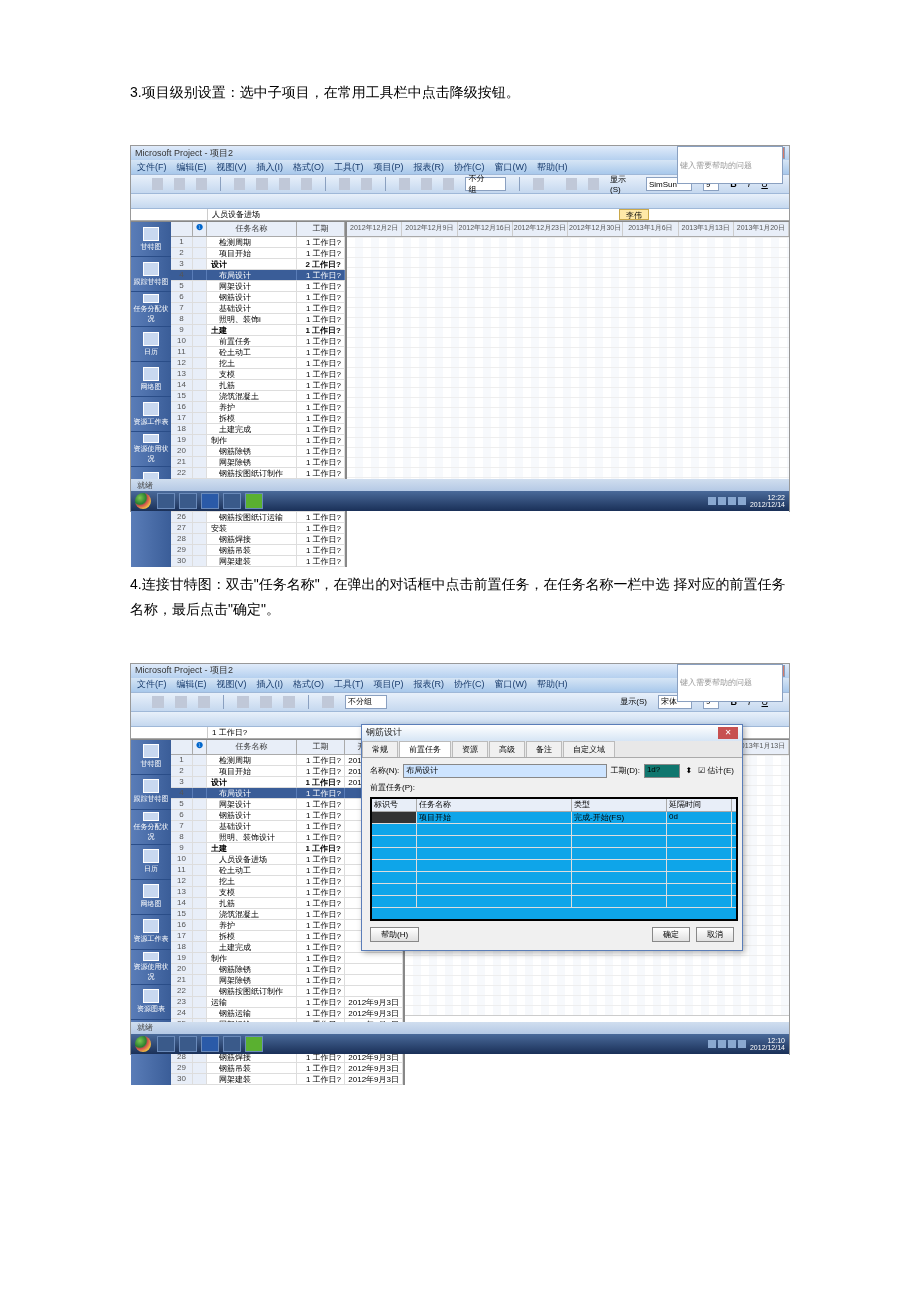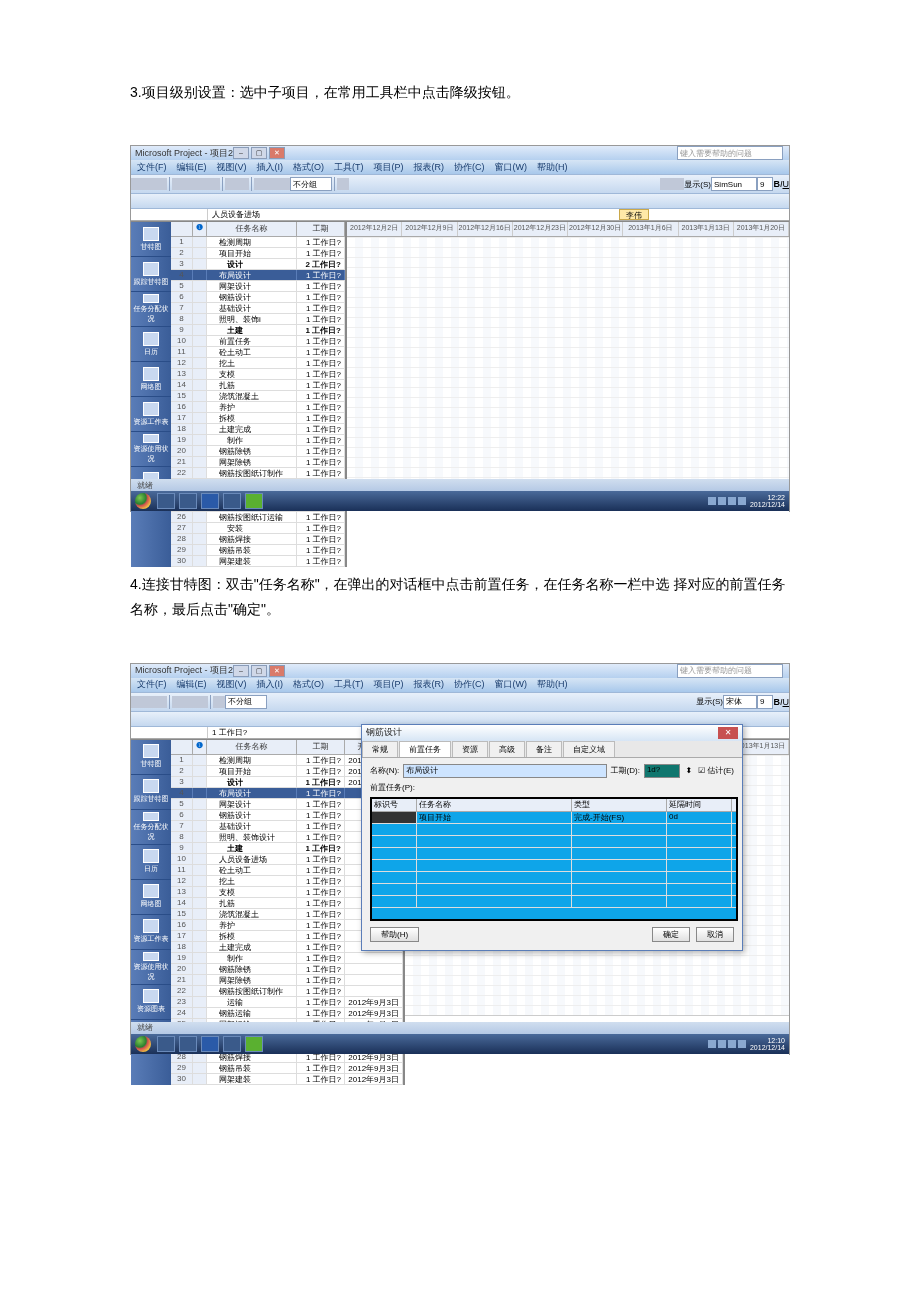--- a/index.html
+++ b/index.html
@@ -5,26 +5,26 @@
 body{margin:0;background:#fff;font-family:sans-serif}
 .page{width:920px;margin:0 auto;padding:80px 130px 40px 130px;box-sizing:border-box;font-size:14px;color:#000}
 .para{margin:0 0 40px 0;line-height:1.8}
 
 
 .shot{position:relative;border:1px solid #999;margin-bottom:60px;font-size:9px;background:#d6e5f5}
 .shot2{height:390px}
 .shot1{height:365px}
 
 
-.titlebar{background:linear-gradient(#e0ebfa,#b5d0ef);height:14px;display:flex;align-items:center;padding:0 4px;font-size:9px;color:#333;}
+.titlebar{background:linear-gradient(#e0ebfa,#b5d0ef);height:14px;display:flex;align-items:center;padding:0 4px;font-size:9px;color:#333;justify-content:space-between}
 .titlebar .winbtns{display:flex;gap:2px}
 .titlebar .btn{width:14px;height:10px;background:#d0d8e8;border:1px solid #8a9cb8;font-size:7px;text-align:center;line-height:9px}
 .titlebar .close{background:#d97a6a;color:#fff}
 .menubar{background:linear-gradient(#d6e5f5,#a8c8eb);height:14px;display:flex;align-items:center;gap:10px;padding:0 6px;font-size:9px;color:#1a3d6e}
-.toolbar{background:linear-gradient(#e8f0fa,#c5d8ef);height:18px;border-top:1px solid #9fb8d8;border-bottom:1px solid #9fb8d8;display:flex;align-items:center;padding:0 0;gap:0}
+.toolbar{background:linear-gradient(#e8f0fa,#c5d8ef);height:18px;border-top:1px solid #9fb8d8;border-bottom:1px solid #9fb8d8;display:flex;align-items:center;padding:0 21px;gap:11px}
 .toolbar2{background:linear-gradient(#e8f0fa,#c5d8ef);height:14px;border-bottom:1px solid #9fb8d8}
 .tb-icon{width:12px;height:12px;background:#c0c8d8;display:inline-block}
 .tb-sep{width:1px;height:14px;background:#8aa0c0;display:inline-block;margin:0 2px}
 .font-sel{background:#fff;border:1px solid #8aa0c0;height:12px;padding:0 14px 0 2px;font-size:8px;display:inline-flex;align-items:center}
 
 
 .main{display:flex;background:#fff;border-top:1px solid #888}
 .sidebar{width:40px;background:linear-gradient(90deg,#5a7db8,#3a5d98);display:flex;flex-direction:column}
 .sb-item{height:30px;border-bottom:1px solid #2a4d88;display:flex;flex-direction:column;align-items:center;justify-content:center;font-size:7px;color:#fff;text-align:center;padding:2px 1px}
 .sb-icon{width:14px;height:12px;background:#c8d8f0;margin-bottom:1px;border:1px solid #fff}
@@ -39,21 +39,21 @@
 .th-dur{width:48px}
 .th-start{width:58px}
 .tr{display:flex;border-bottom:1px solid #ddd;height:10px;font-size:8px;background:#fff}
 .tr.sel{background:#3a5d98;color:#fff}
 .tr.sel .td{border-right-color:#5a7db8}
 .td{border-right:1px solid #ddd;padding:0 2px;box-sizing:border-box;white-space:nowrap;overflow:hidden}
 .td-num{width:22px;background:#e8eef8;text-align:center;color:#555}
 .tr.sel .td-num{background:#3a5d98}
 .td-info{width:14px;background:#e8eef8}
 .tr.sel .td-info{background:#3a5d98}
-.td-name{width:90px;padding-left:20px}
+.td-name{width:90px;padding-left:4px}
 .td-dur{width:48px;text-align:right;padding-right:3px}
 .td-start{width:58px;text-align:right;padding-right:3px}
 .indent1{padding-left:12px}
 .bold{font-weight:bold}
 
 
 .gantt{flex:1;background:#fff;position:relative}
 .gantt-hdr{height:14px;background:#e8eef8;border-bottom:1px solid #aaa;display:flex;font-size:7px;color:#555}
 .gh-col{flex:1;border-right:1px solid #ccc;text-align:center;padding-top:1px}
 .gantt-body{position:relative;height:260px;background:repeating-linear-gradient(90deg,#fff,#fff 8px,#f7f9fc 8px,#f7f9fc 16px);border-bottom:1px solid #ccc}
@@ -80,21 +80,21 @@
 
 .taskbar{position:absolute;bottom:0;left:0;right:0;height:20px;background:linear-gradient(#4a6a9a,#1a3058);display:flex;align-items:center;justify-content:space-between;padding:0 4px}
 .start-orb{width:16px;height:16px;border-radius:50%;background:radial-gradient(circle at 30% 30%,#7fc850,#2a8030 40%,#d05050 50%,#f0c040 75%)}
 .tb-apps{display:flex;gap:4px;align-items:center}
 .tb-app{width:16px;height:14px;background:#3a5a8a;border:1px solid #6a8aba}
 .tray{color:#fff;font-size:7px;display:flex;align-items:center;gap:4px}
 .tray-icons{display:flex;gap:2px}
 .tray-icon{width:8px;height:8px;background:#8aa8d0}
 
 .statusbar{position:absolute;bottom:20px;left:0;right:0;height:12px;background:linear-gradient(#d0deef,#b5c9e5);font-size:8px;color:#444;display:flex;align-items:center;padding:0 6px;justify-content:space-between}
-.helpbox{position:absolute;top:0;right:6px;width:100px;height:12px;background:#fff;border:1px solid #8aa0c0;font-size:8px;color:#999;padding:0 2px;display:flex;align-items:center}
+.helpbox{position:absolute;top:0;right:6px;width:100px;height:12px;background:#fff;border:1px solid #8aa0c0;font-size:8px;color:#999;padding:12px 2px;display:flex;align-items:center}
 </style>
 </head>
 <body>
 
 <div class="page">
 
 <p class="para">3.项目级别设置：选中子项目，在常用工具栏中点击降级按钮。</p>
 
 <div class="shot shot1">
   <div class="titlebar">

